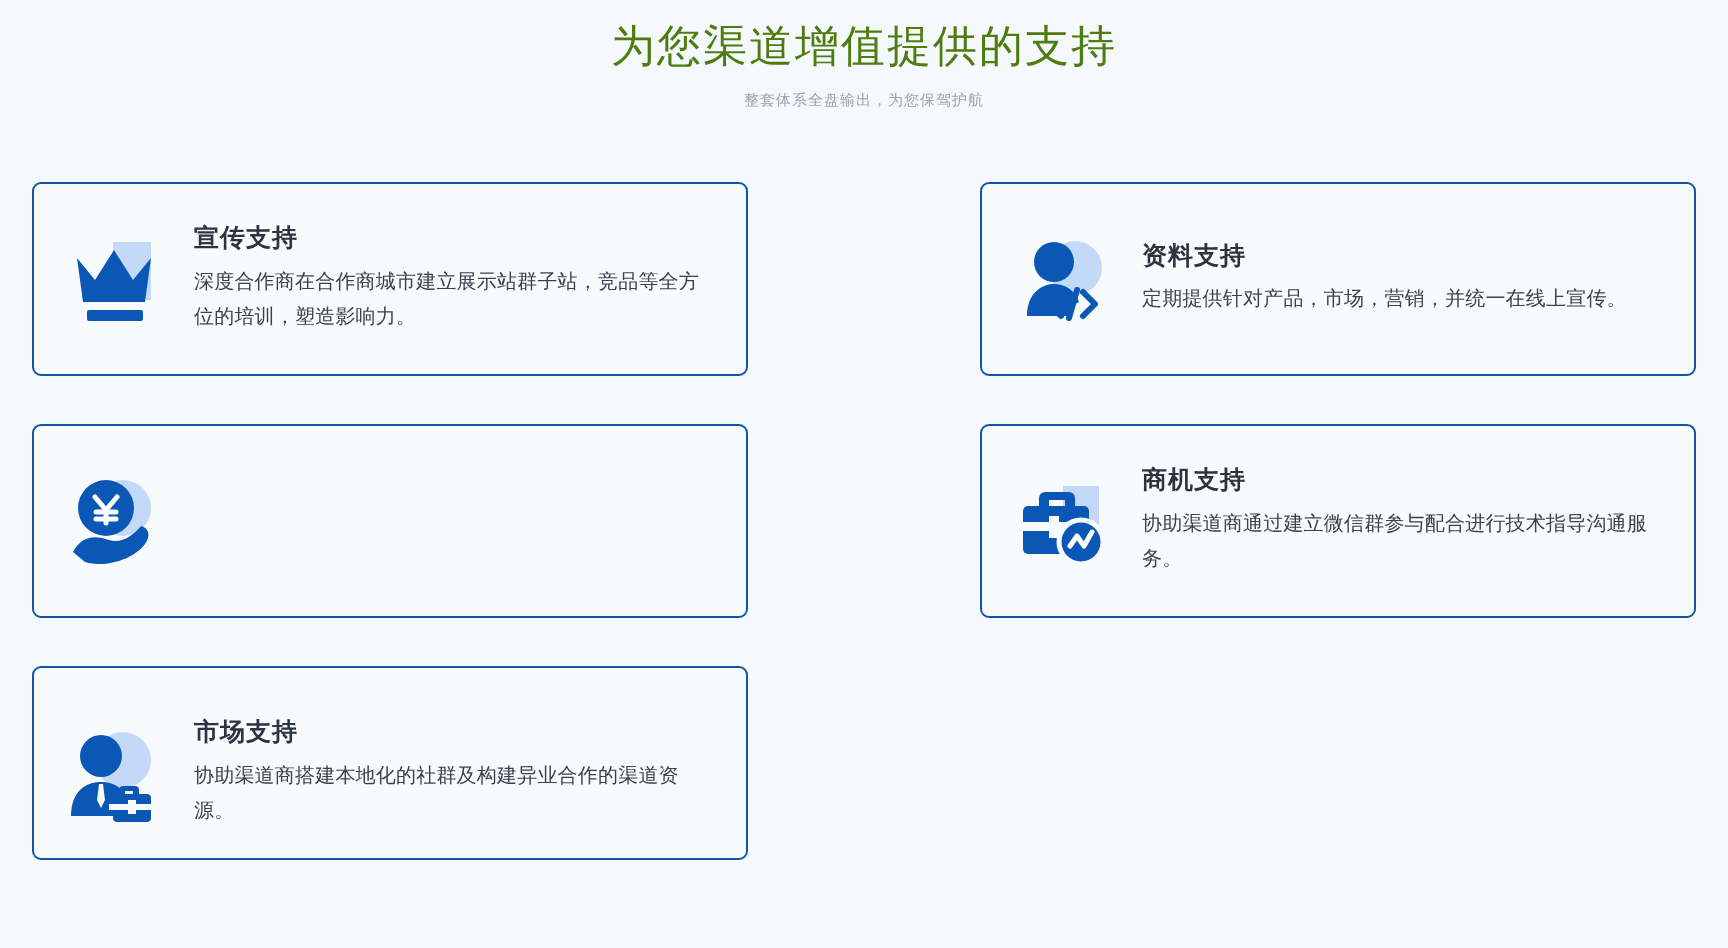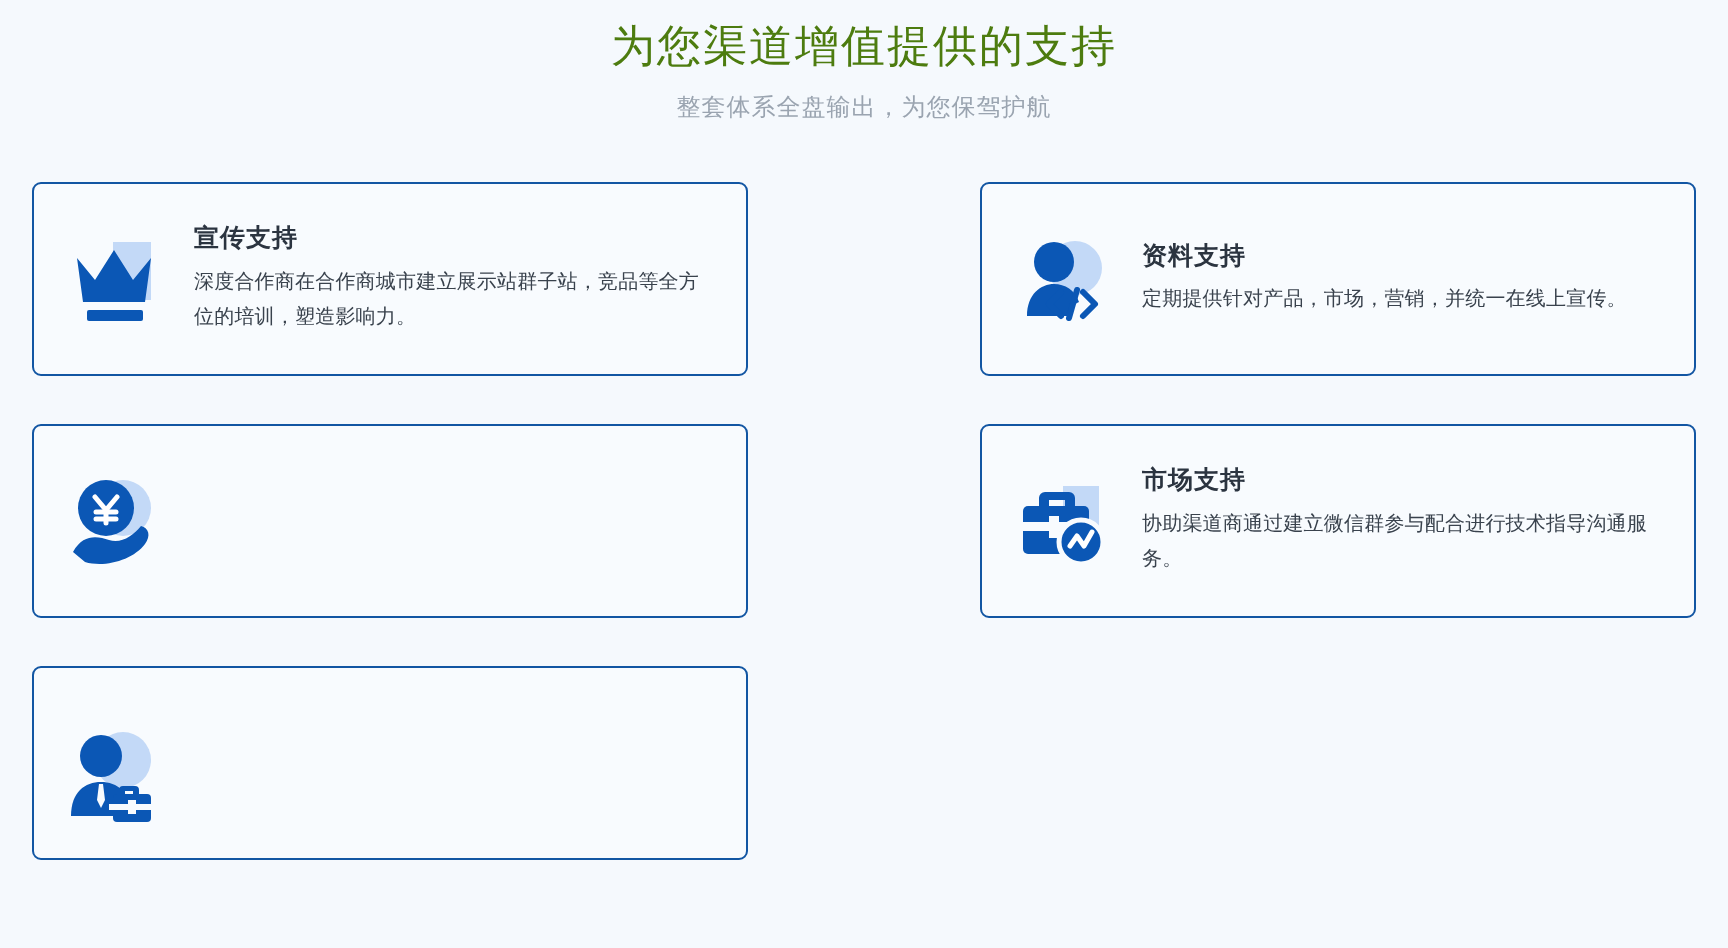--- a/index.html
+++ b/index.html
@@ -30,21 +30,21 @@
   .page-title {
     font-size: 44px;
     font-weight: 400;
     color: #4d7c0f;
     letter-spacing: 2px;
     line-height: 1.25;
     margin: 0;
   }
   .page-subtitle {
     margin: 18px 0 0 0;
-    font-size: 24px;
+    font-size: 15px;
     font-weight: 400;
     color: #9aa4b0;
     letter-spacing: 1px;
   }
 
   
   .cards-grid {
     position: absolute;
     left: 32px;
     top: 182px;
@@ -174,35 +174,39 @@
           <rect x="54" y="20" width="36" height="64" fill="#c3d9f7"></rect>
           <path d="M36 26 h24 a6 6 0 0 1 6 6 v8 h-10 v-6 h-16 v6 h-10 v-8 a6 6 0 0 1 6 -6 z" fill="#0b57b5"></path>
           <rect x="14" y="40" width="66" height="48" rx="5" fill="#0b57b5"></rect>
           <rect x="8" y="56" width="78" height="9" fill="#f8fbfe"></rect>
           <rect x="40" y="50" width="10" height="22" fill="#f8fbfe"></rect>
           <circle cx="72" cy="76" r="22" fill="#0b57b5" stroke="#f8fbfe" stroke-width="5"></circle>
           <path d="M61 80 L68 70 L75 80 L83 66" fill="none" stroke="#ffffff" stroke-width="5" stroke-linecap="round" stroke-linejoin="round"></path>
         </svg>
       </div>
       <div class="card-body">
-        <div class="card-title">市场支持</div>
+        <div class="card-title">商机支持</div>
         <div class="card-desc">协助渠道商通过建立微信群参与配合进行技术指导沟通服务。</div>
       </div>
     </div>
 
 
     <div class="card align-lower">
       <div class="card-icon">
         <svg width="110" height="110" viewBox="0 0 110 110" aria-hidden="true">
           <circle cx="62" cy="40" r="28" fill="#c3d9f7"></circle>
           <circle cx="40" cy="36" r="21" fill="#0b57b5"></circle>
           <path d="M10 96 C10 72 24 62 40 62 C56 62 70 72 70 96 Z" fill="#0b57b5"></path>
           <path d="M38 64 L42 64 L44 80 L40 88 L36 80 Z" fill="#f8fbfe"></path>
           <path d="M62 66 h12 a4 4 0 0 1 4 4 v4 h-6 v-3 h-8 v3 h-6 v-4 a4 4 0 0 1 4 -4 z" fill="#0b57b5"></path>
           <rect x="52" y="74" width="38" height="28" rx="4" fill="#0b57b5"></rect>
           <rect x="48" y="84" width="46" height="6" fill="#f8fbfe"></rect>
           <rect x="67" y="80" width="8" height="14" fill="#f8fbfe"></rect>
         </svg>
       </div>
+      <div class="card-body">
+        <div class="card-title">市场支持</div>
+        <div class="card-desc">协助渠道商搭建本地化的社群及构建异业合作的渠道资源。</div>
+      </div>
     </div>
 
   </div>
 </div>
 
 </body></html>

